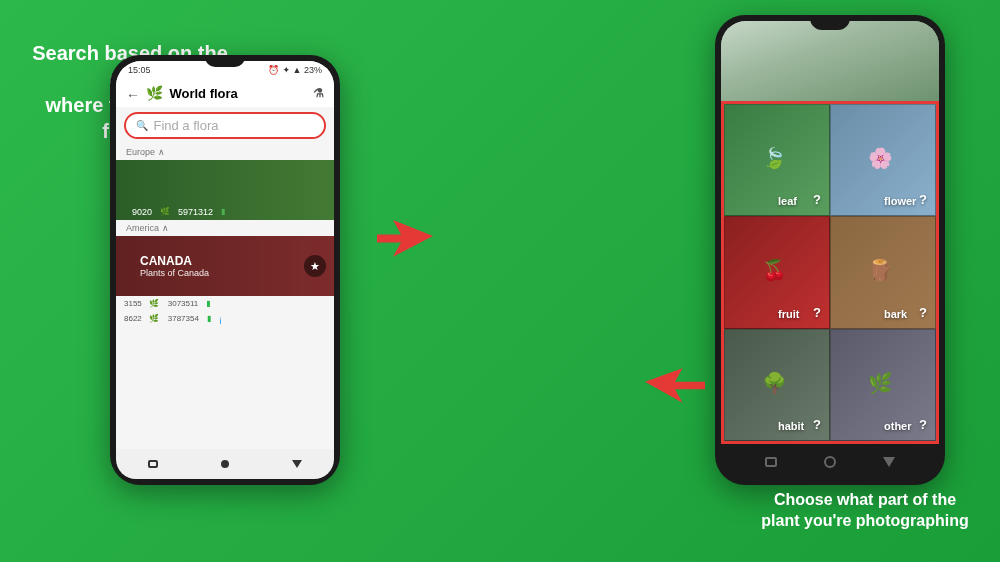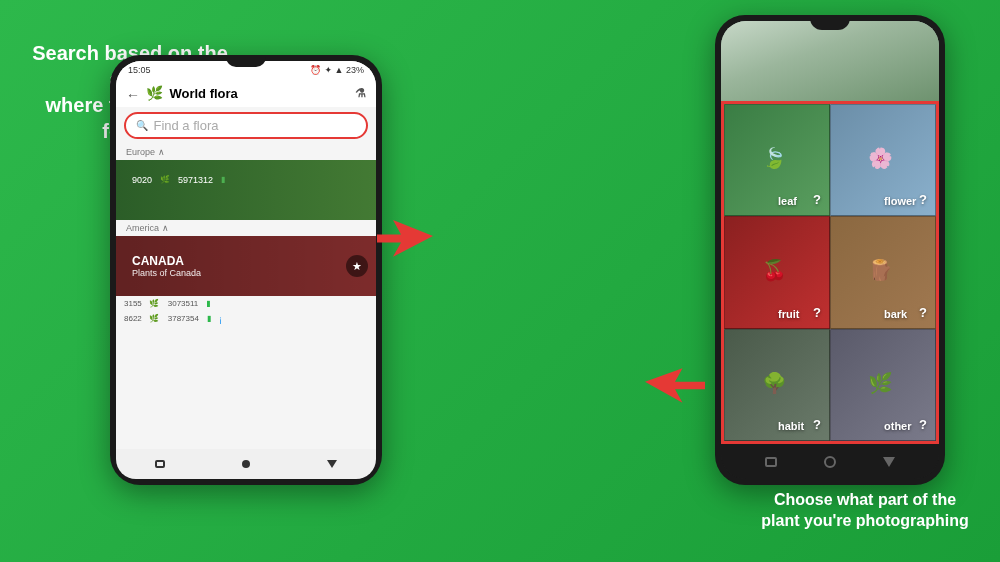--- a/index.html
+++ b/index.html
@@ -36,21 +36,21 @@
       font-weight: 800;
       line-height: 1.3;
       text-align: center;
     }
 
     
     .phone1 {
       position: absolute;
       left: 110px;
       top: 55px;
-      width: 272px;
+      width: 230px;
       height: 430px;
       background: #1a1a1a;
       border-radius: 30px;
       overflow: hidden;
       box-shadow: 0 8px 30px rgba(0,0,0,0.4);
     }
     .phone1-inner {
       position: absolute;
       top: 6px;
       left: 6px;
@@ -133,37 +133,37 @@
     .country-row {
       position: relative;
       height: 60px;
       overflow: hidden;
     }
     .forest-bg {
       background: linear-gradient(to right, rgba(30,80,30,0.7), rgba(60,120,40,0.5)), #4a7c3f;
       width: 100%;
       height: 100%;
       display: flex;
-      align-items: flex-start;
-      padding: 12px 8px;
+      align-items: flex-end;
+      padding: 0 8px;
     }
     .stats-row {
       padding: 3px 8px;
       display: flex;
       gap: 8px;
       font-size: 8px;
       color: #555;
       background: #f5f5f5;
     }
     .canada-row {
       background: linear-gradient(to right, rgba(0,0,0,0.3), rgba(0,0,0,0.1)), #8b3030;
       height: 60px;
       display: flex;
       align-items: center;
-      padding: 16px;
+      padding: 24px;
       position: relative;
     }
     .country-info {
       color: white;
       font-size: 10px;
     }
     .country-name {
       font-weight: 700;
       font-size: 12px;
     }

